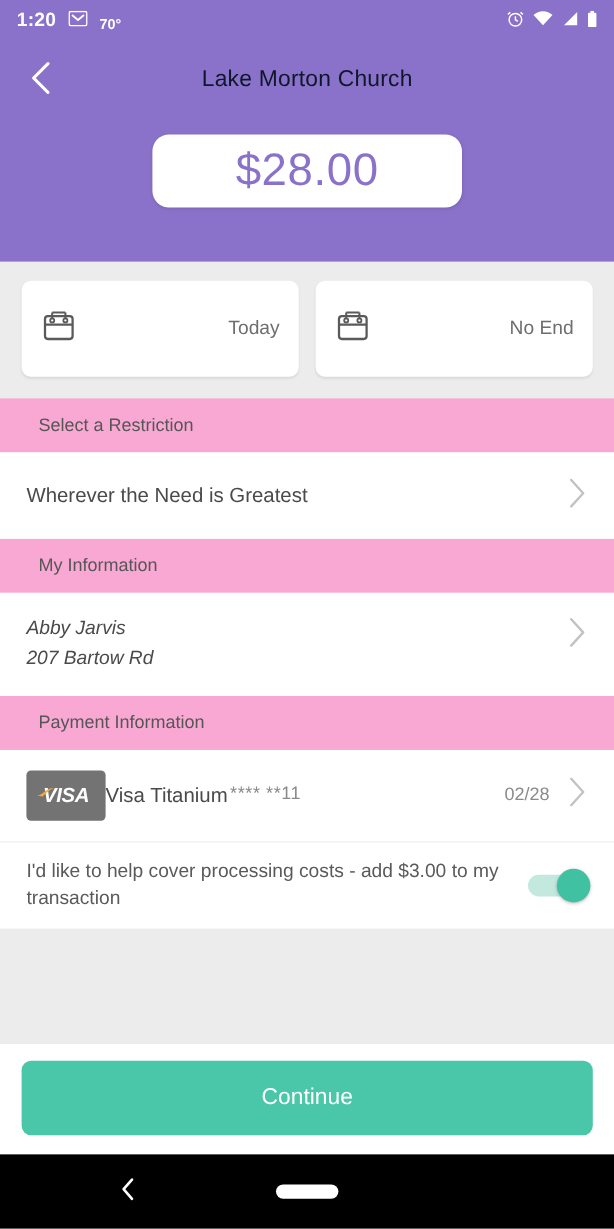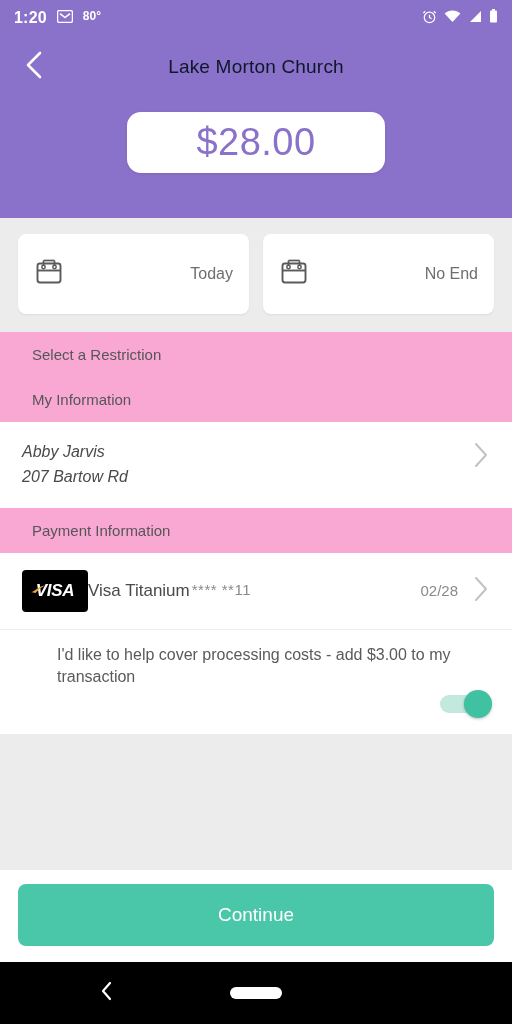--- a/index.html
+++ b/index.html
@@ -11,21 +11,21 @@
   }
   #app { position:relative; width:512px; height:1024px; display:flex; flex-direction:column; }
 
   
   .header { background:#8a72ca; height:218px; position:relative; flex:none; }
 
   .statusbar {
     height:36px; display:flex; align-items:center;
     padding:0 14px; color:#ffffff;
   }
-  .sb-left { display:flex; align-items:flex-start; gap:10px; }
+  .sb-left { display:flex; align-items:flex-end; gap:10px; }
   .sb-time { font-size:16px; font-weight:bold; letter-spacing:.2px; }
   .sb-temp { font-size:12px; font-weight:bold; }
   .sb-right { margin-left:auto; display:flex; align-items:center; gap:7px; }
   .ico { display:block; }
 
   .navrow { height:62px; display:flex; align-items:center; position:relative; }
   .backbtn {
     position:absolute; left:14px; top:50%; transform:translateY(-50%);
     width:40px; height:40px; display:flex; align-items:center; justify-content:center;
   }
@@ -65,21 +65,21 @@
     padding:0 22px; position:relative;
   }
   .row-restriction { height:72px; }
   .row-restriction .txt { font-size:17px; color:#4a4a4a; }
 
   .row-info { padding-top:18px; padding-bottom:18px; align-items:flex-start; }
   .addr { font-size:16px; color:#4a4a4a; line-height:1.55;font-style:italic; }
 
   .row-card { height:76px; }
   .visa {
-    width:66px; height:42px; border-radius:4px; background:#000000;
+    width:66px; height:42px; border-radius:4px; background:#737373;
     display:flex; align-items:center; justify-content:center;
     position:relative; flex:none;
   }
   .visa-text {
     color:#ffffff; font-size:17px; font-weight:bold;
     font-style:italic; letter-spacing:-.3px;
   }
   .visa-swoosh {
     position:absolute; left:9px; top:9px; width:15px; height:8px;
   }
@@ -88,21 +88,20 @@
   .card-num { font-size:15px; color:#8a8a8a; letter-spacing:.5px; }
   .card-exp { margin-left:auto; font-size:15px; color:#8a8a8a; }
 
   .chev-right { margin-left:auto; flex:none; }
   .row-card .chev-right { margin-left:14px; }
 
   .toggle-row {
     background:#ffffff; display:flex; align-items:center;
     padding:14px 20px 14px 22px; border-top:1px solid #ececec;
     min-height:70px;
-    flex-direction:column;
   }
   .toggle-text {
     font-size:16px; color:#5a5a5a; line-height:1.4; max-width:400px;
   }
   .switch {
     margin-left:auto; position:relative; width:52px; height:32px; flex:none;
   }
   .switch-track {
     position:absolute; left:0; top:7px; width:46px; height:18px;
     border-radius:9px; background:#c3e8de;
@@ -138,21 +137,21 @@
 
     <div class="statusbar">
       <div class="sb-left">
         <span class="sb-time">1:20</span>
         <span class="ico">
           <svg width="16" height="13" viewBox="0 0 16 13">
             <rect x="0.6" y="0.6" width="14.8" height="11.8" rx="1.4" fill="none" stroke="#ffffff" stroke-width="1.3"></rect>
             <path d="M3 3.6 L8 7.6 L13 3.6" fill="none" stroke="#ffffff" stroke-width="1.6"></path>
           </svg>
         </span>
-        <span class="sb-temp">80°</span>
+        <span class="sb-temp">70°</span>
       </div>
       <div class="sb-right">
         <span class="ico">
           <svg width="15" height="15" viewBox="0 0 16 16">
             <circle cx="8" cy="9" r="5.6" fill="none" stroke="#ffffff" stroke-width="1.3"></circle>
             <path d="M8 6 V9 L10.2 10.4" fill="none" stroke="#ffffff" stroke-width="1.3"></path>
             <path d="M3.4 2.4 L1.4 4.4 M12.6 2.4 L14.6 4.4" stroke="#ffffff" stroke-width="1.4"></path>
           </svg>
         </span>
         <span class="ico">
@@ -219,20 +218,28 @@
             <circle cx="9.5" cy="10" r="1.7" fill="none" stroke="#5a5a5a" stroke-width="1.5"></circle>
             <circle cx="20.5" cy="10" r="1.7" fill="none" stroke="#5a5a5a" stroke-width="1.5"></circle>
           </svg>
         </span>
         <span class="lbl">No End</span>
       </div>
     </div>
 
     <div class="section-head">Select a Restriction</div>
 
+    <div class="white-row row-restriction">
+      <span class="txt">Wherever the Need is Greatest</span>
+      <span class="chev-right">
+        <svg width="18" height="30" viewBox="0 0 18 30">
+          <path d="M4 4 L14 15 L4 26" fill="none" stroke="#c2c2c2" stroke-width="2" stroke-linecap="round" stroke-linejoin="round"></path>
+        </svg>
+      </span>
+    </div>
 
     <div class="section-head">My Information</div>
 
     <div class="white-row row-info">
       <div class="addr">
         <div>Abby Jarvis</div>
         <div>207 Bartow Rd</div>
       </div>
       <span class="chev-right">
         <svg width="18" height="30" viewBox="0 0 18 30">

